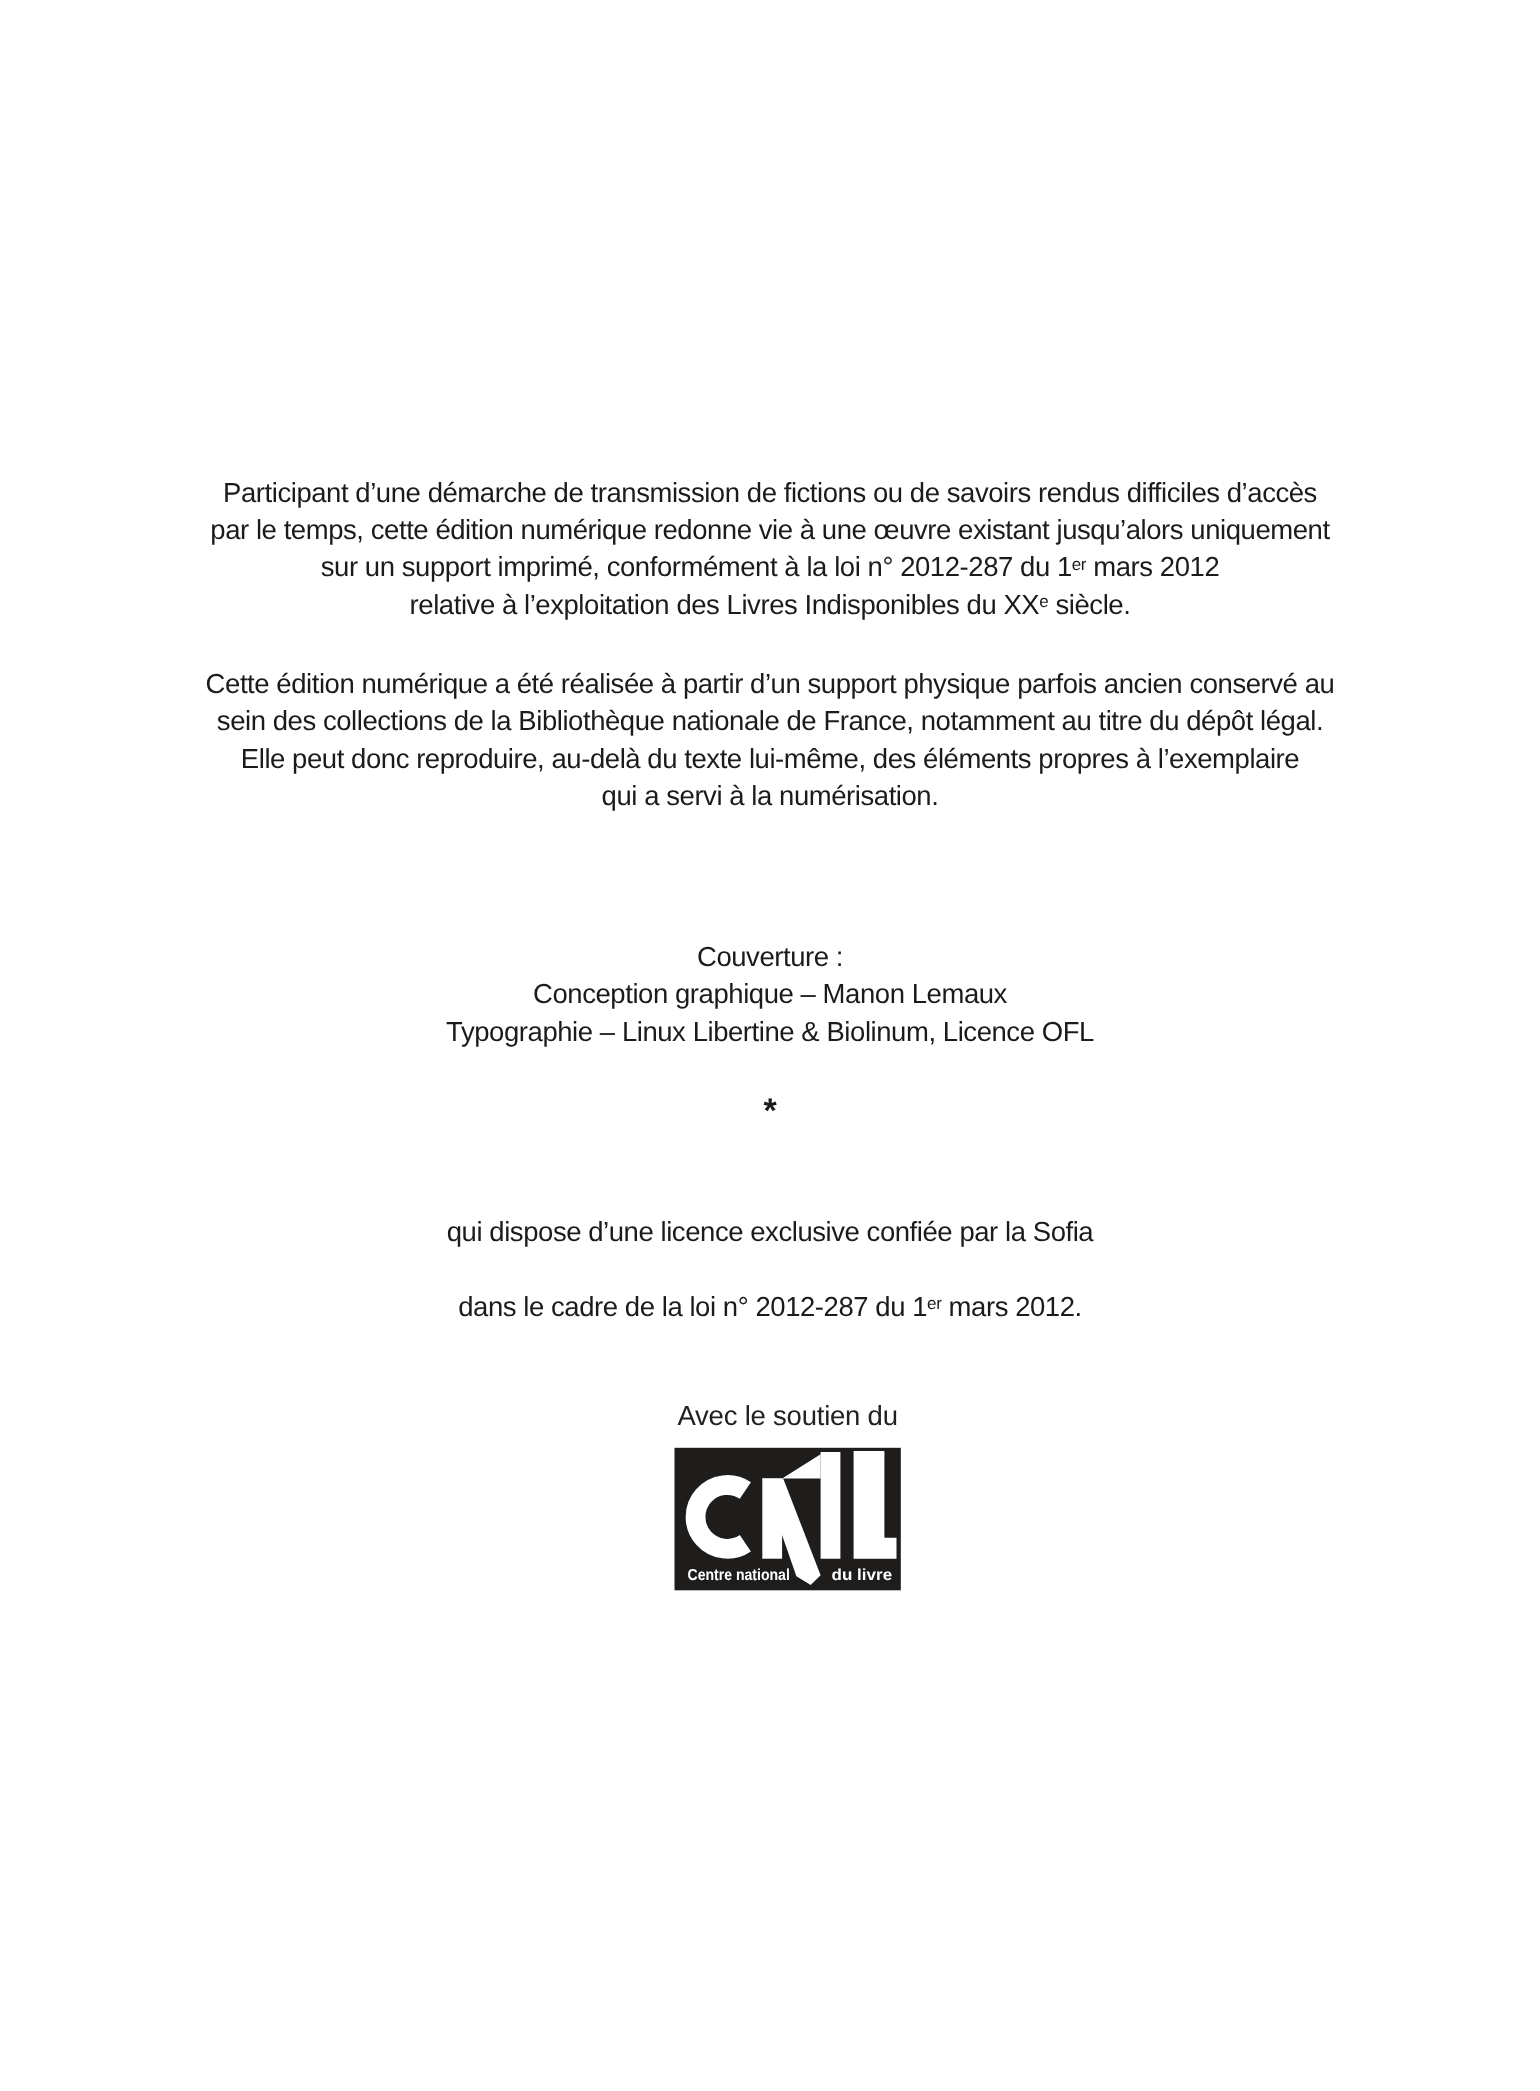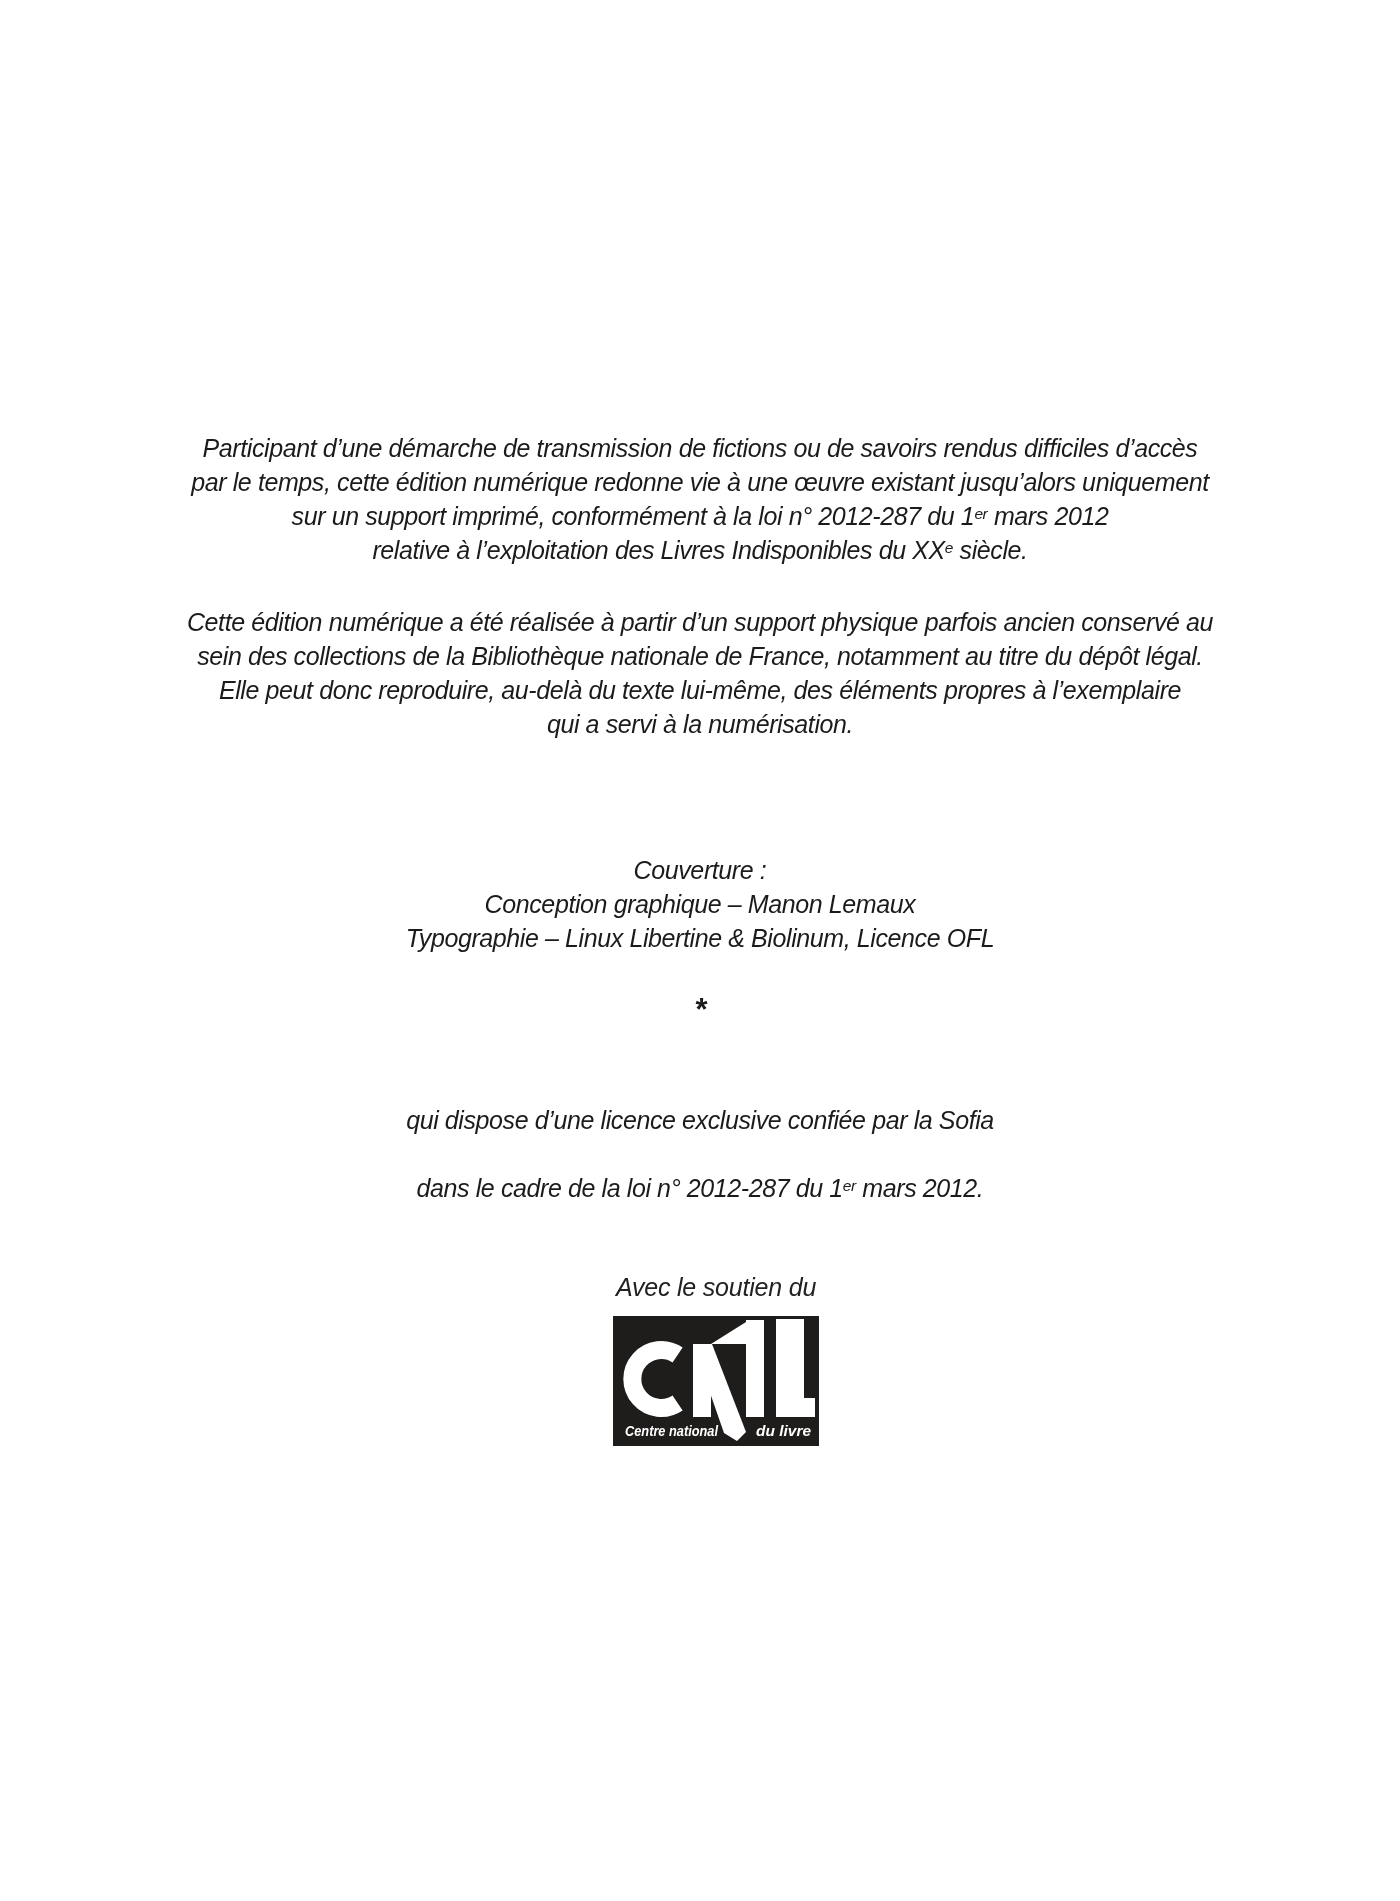--- a/index.html
+++ b/index.html
@@ -7,21 +7,20 @@
 
   .page {
     position: relative;
     width: 1400px;
     height: 1543px;
     margin: 0 auto;
     background: #ffffff;
     color: #1b1b1b;
     font-family: "Liberation Sans", "DejaVu Sans", sans-serif;
     overflow: hidden;
-    font-style: italic;
   }
 
   .block {
     position: absolute;
     left: 0;
     width: 100%;
     margin: 0;
     text-align: center;
     font-size: 25px;
     line-height: 34px;

